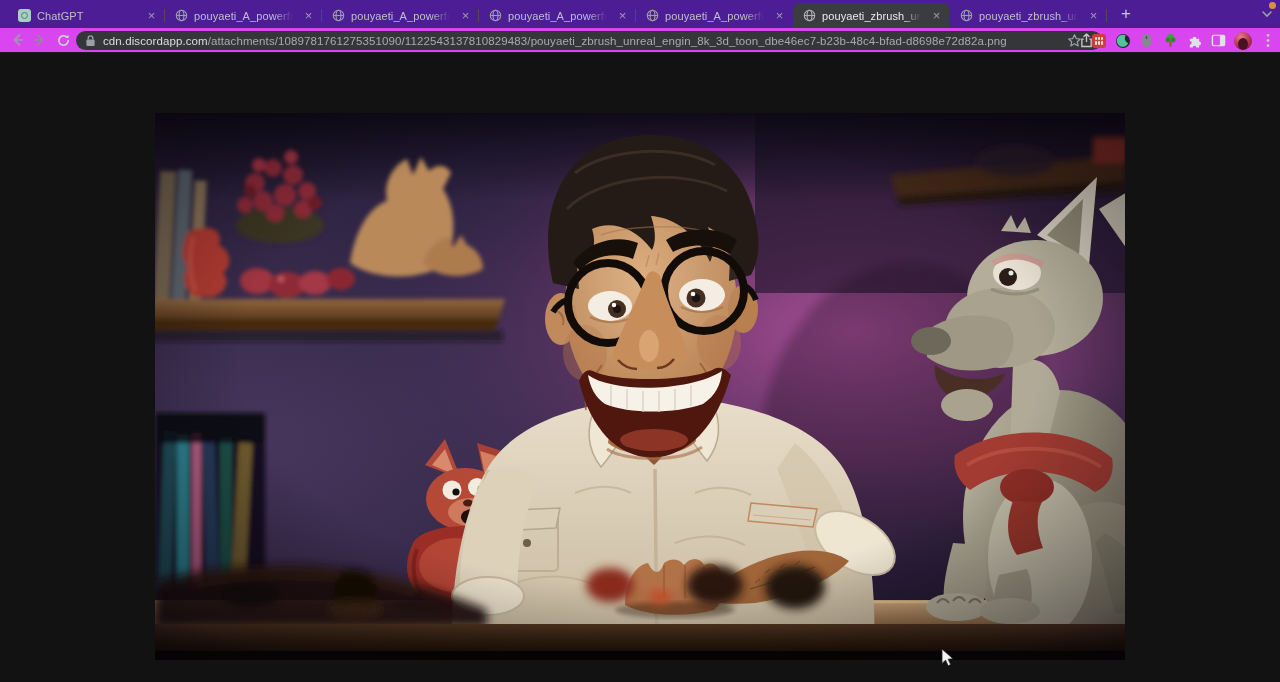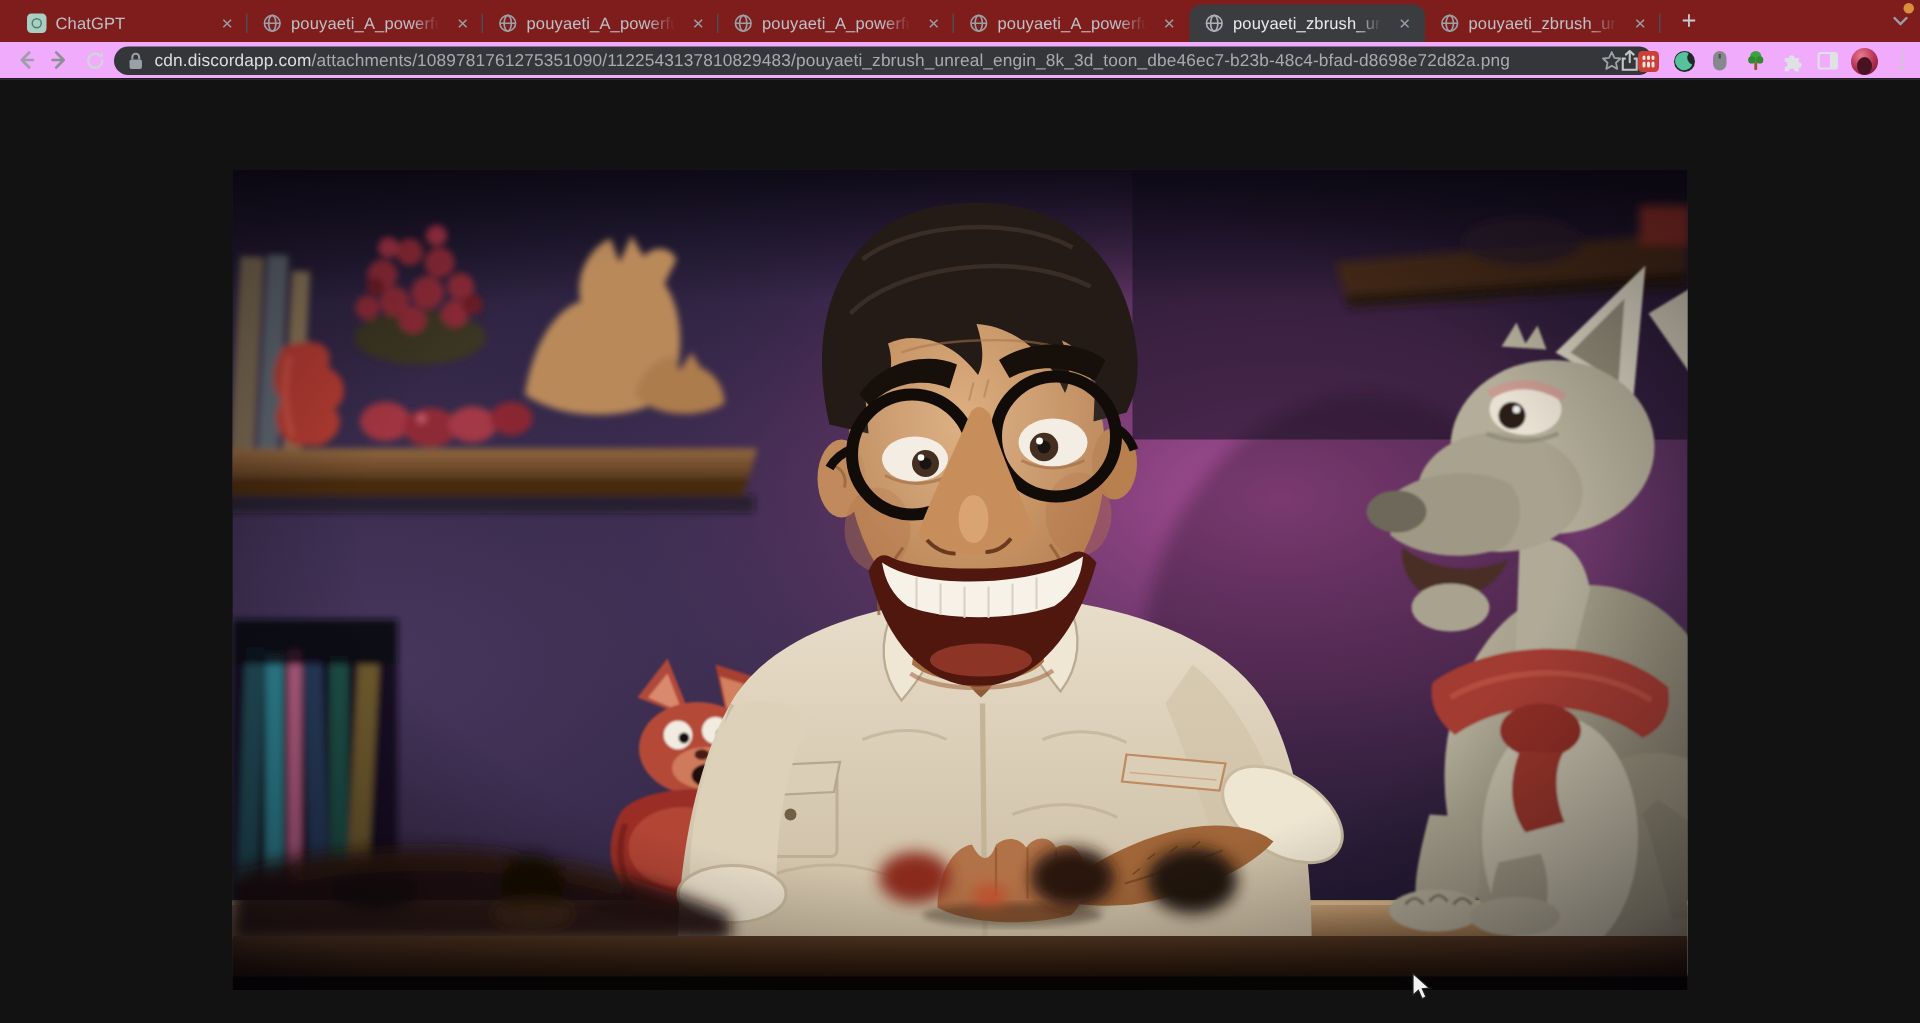--- a/index.html
+++ b/index.html
@@ -6,21 +6,21 @@
   html,body { margin:0; padding:0; }
   body {
     width:1280px; height:682px; position:relative; overflow:hidden;
     background:#121213; font-family:"Liberation Sans", sans-serif;
     -webkit-font-smoothing:antialiased;
   }
 
   
   .tabstrip {
     position:absolute; top:0; left:0; width:1280px; height:28px;
-    background:#7f1d1d; display:flex; align-items:flex-end;
+    background:#4c1d95; display:flex; align-items:flex-end;
   }
   .tabs { display:flex; align-items:flex-end; padding-left:8px; height:28px; }
   .tab {
     position:relative; width:157px; height:25px; display:flex; align-items:center;
     gap:6px; padding:0 6px 0 9px; color:#bdc1c6; font-size:11px; cursor:default;
   }
   .tab.active { background:#3b3c40; border-radius:8px 8px 0 0; color:#e8eaed; }
   .tab.sep::after {
     content:""; position:absolute; right:0; top:6px; width:1px; height:13px; background:#4b4d51;
   }
@@ -41,21 +41,21 @@
     width:26px; height:26px; margin:0 0 1px 6px; border-radius:50%;
     display:flex; align-items:center; justify-content:center;
     color:#c7cacd; font-size:17px; font-weight:400;
   }
   .strip-right { position:absolute; right:6px; top:0; height:28px; display:flex; align-items:center; gap:6px; }
   .orange-dot { position:absolute; right:4px; top:2px; width:7px; height:7px; border-radius:50%; background:#d98f3e; }
 
   
   .toolbar {
     position:absolute; top:28px; left:0; width:1280px; height:25px;
-    background:#f0abfc; border-bottom:1px solid #1c1d1f;
+    background:#d946ef; border-bottom:1px solid #1c1d1f;
     display:flex; align-items:center;
   }
   .nav-btn { width:22px; height:22px; display:flex; align-items:center; justify-content:center; flex:0 0 auto; }
   .nav-group { display:flex; align-items:center; margin-left:6px; gap:1px; }
   .omnibox {
     position:absolute; left:76px; top:3px; width:1026px; height:19px;
     background:#35363a; border-radius:10px;
     display:flex; align-items:center; padding:0 9px; gap:7px;
   }
   .url {

